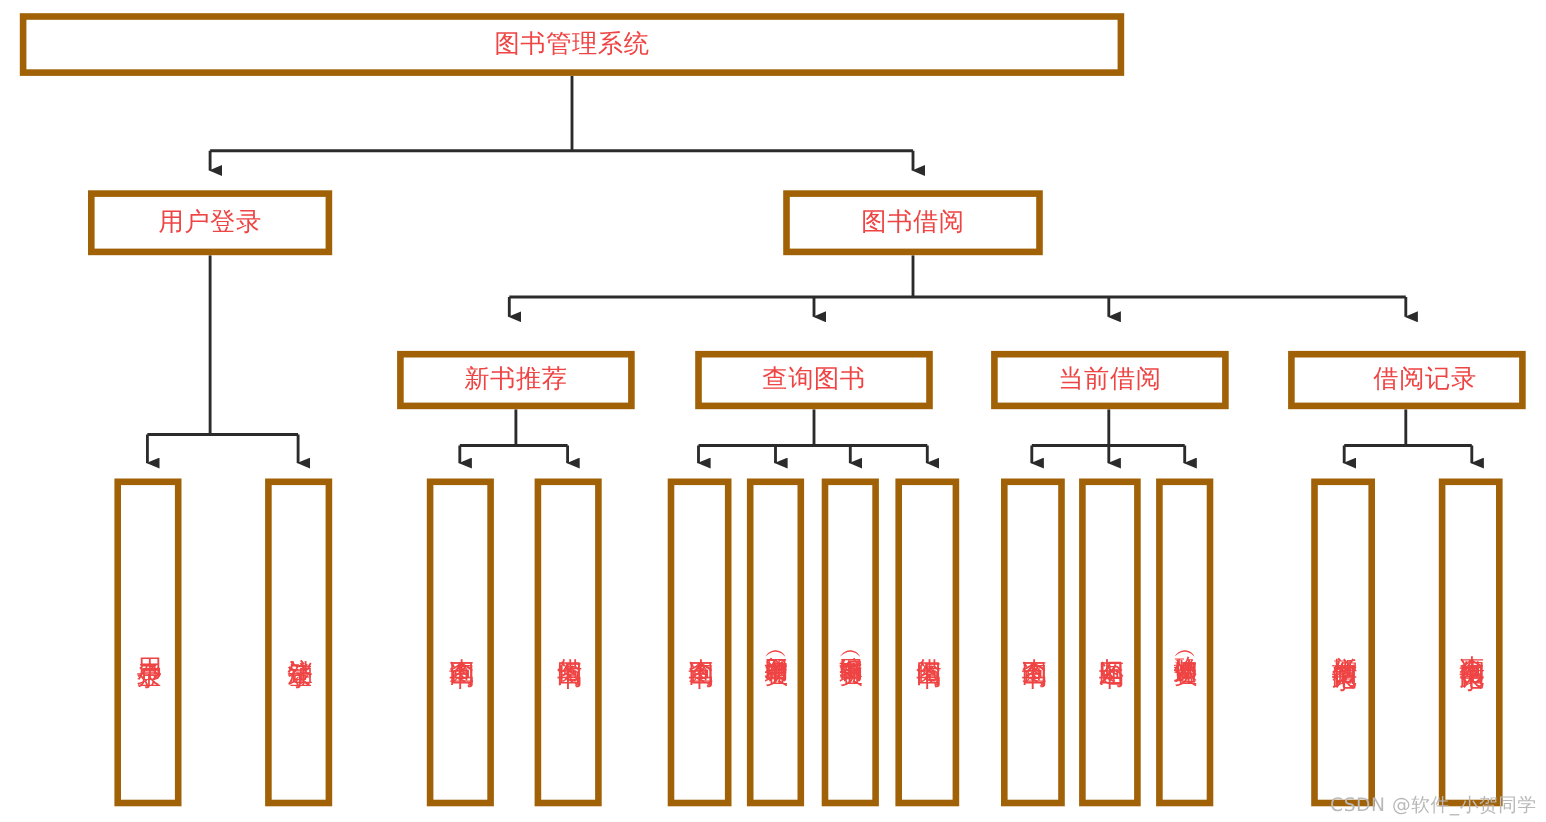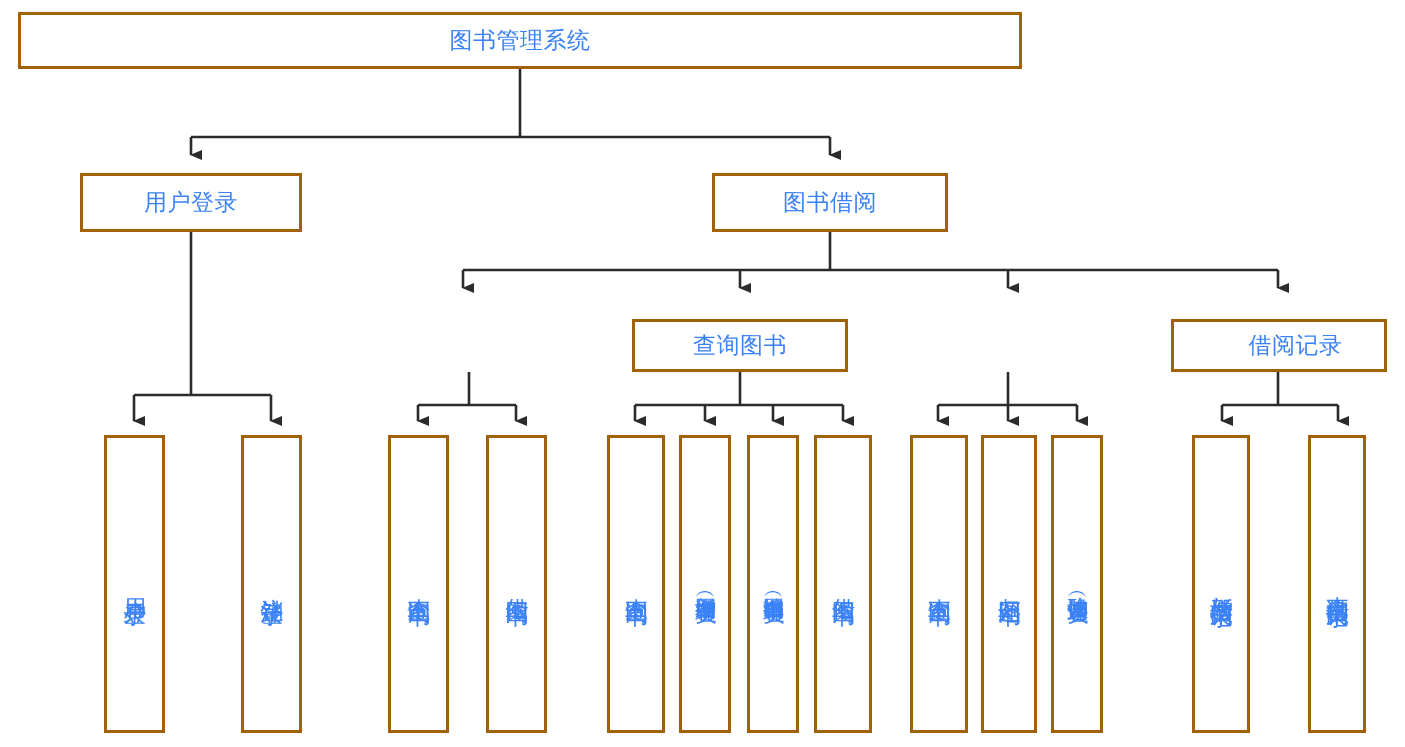--- a/index.html
+++ b/index.html
@@ -21,23 +21,23 @@
   #diagram-svg {
     position: absolute;
     left: 0;
     top: 0;
     width: 1405px;
     height: 747px;
   }
   .node {
     position: absolute;
     box-sizing: border-box;
-    border: 3px solid #a16207;
+    border: 6px solid #a16207;
     background: #ffffff;
-    color: #3b82f6;
+    color: #ef4444;
     display: flex;
     align-items: center;
     justify-content: center;
     overflow: hidden;
   }
   .node .label {
     display: block;
     text-align: center;
     line-height: 1.18;
     white-space: nowrap;
@@ -135,25 +135,31 @@
   </div>
 
   <div class="node horiz" style="left:80px; top:173px; width:222px; height:59px;">
     <span class="label">用户登录</span>
   </div>
 
   <div class="node horiz" style="left:712px; top:173px; width:236px; height:59px;">
     <span class="label">图书借阅</span>
   </div>
 
+  <div class="node horiz" style="left:361px; top:319px; width:216px; height:53px;">
+    <span class="label">新书推荐</span>
+  </div>
 
   <div class="node horiz" style="left:632px; top:319px; width:216px; height:53px;">
     <span class="label">查询图书</span>
   </div>
 
+  <div class="node horiz" style="left:901px; top:319px; width:216px; height:53px;">
+    <span class="label">当前借阅</span>
+  </div>
 
   <div class="node horiz" style="left:1171px; top:319px; width:216px; height:53px;padding-left:33px;">
     <span class="label">借阅记录</span>
   </div>
 
   <div class="node vert" style="left:104px; top:435px; width:61px; height:298px;">
     <span class="label">用户登录</span>
   </div>
 
   <div class="node vert" style="left:241px; top:435px; width:61px; height:298px;">
@@ -197,14 +203,15 @@
   </div>
 
   <div class="node vert" style="left:1192px; top:435px; width:58px; height:298px;">
     <span class="label">新增借阅记录</span>
   </div>
 
   <div class="node vert" style="left:1308px; top:435px; width:58px; height:298px;">
     <span class="label">查询借阅记录</span>
   </div>
 
+  <div id="watermark">CSDN @软件_小贺同学</div>
 
 </div>
 
 </body></html>

